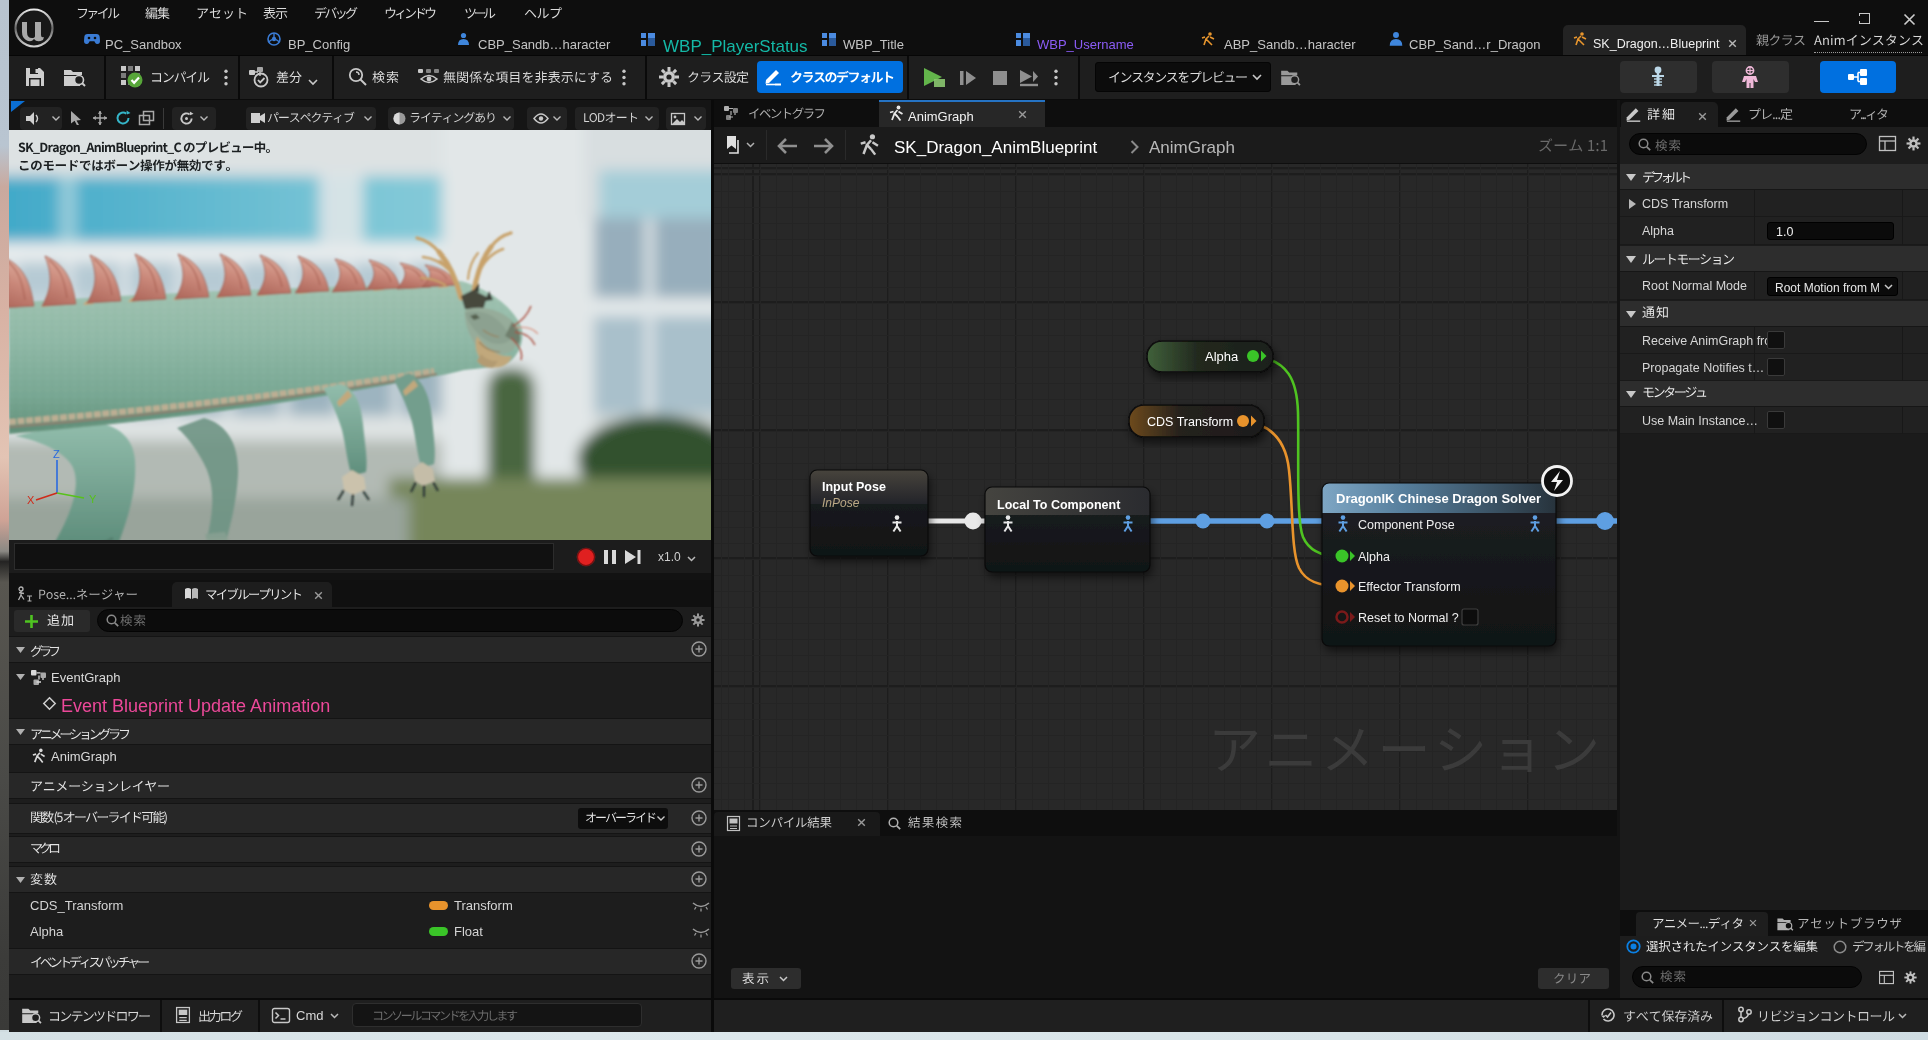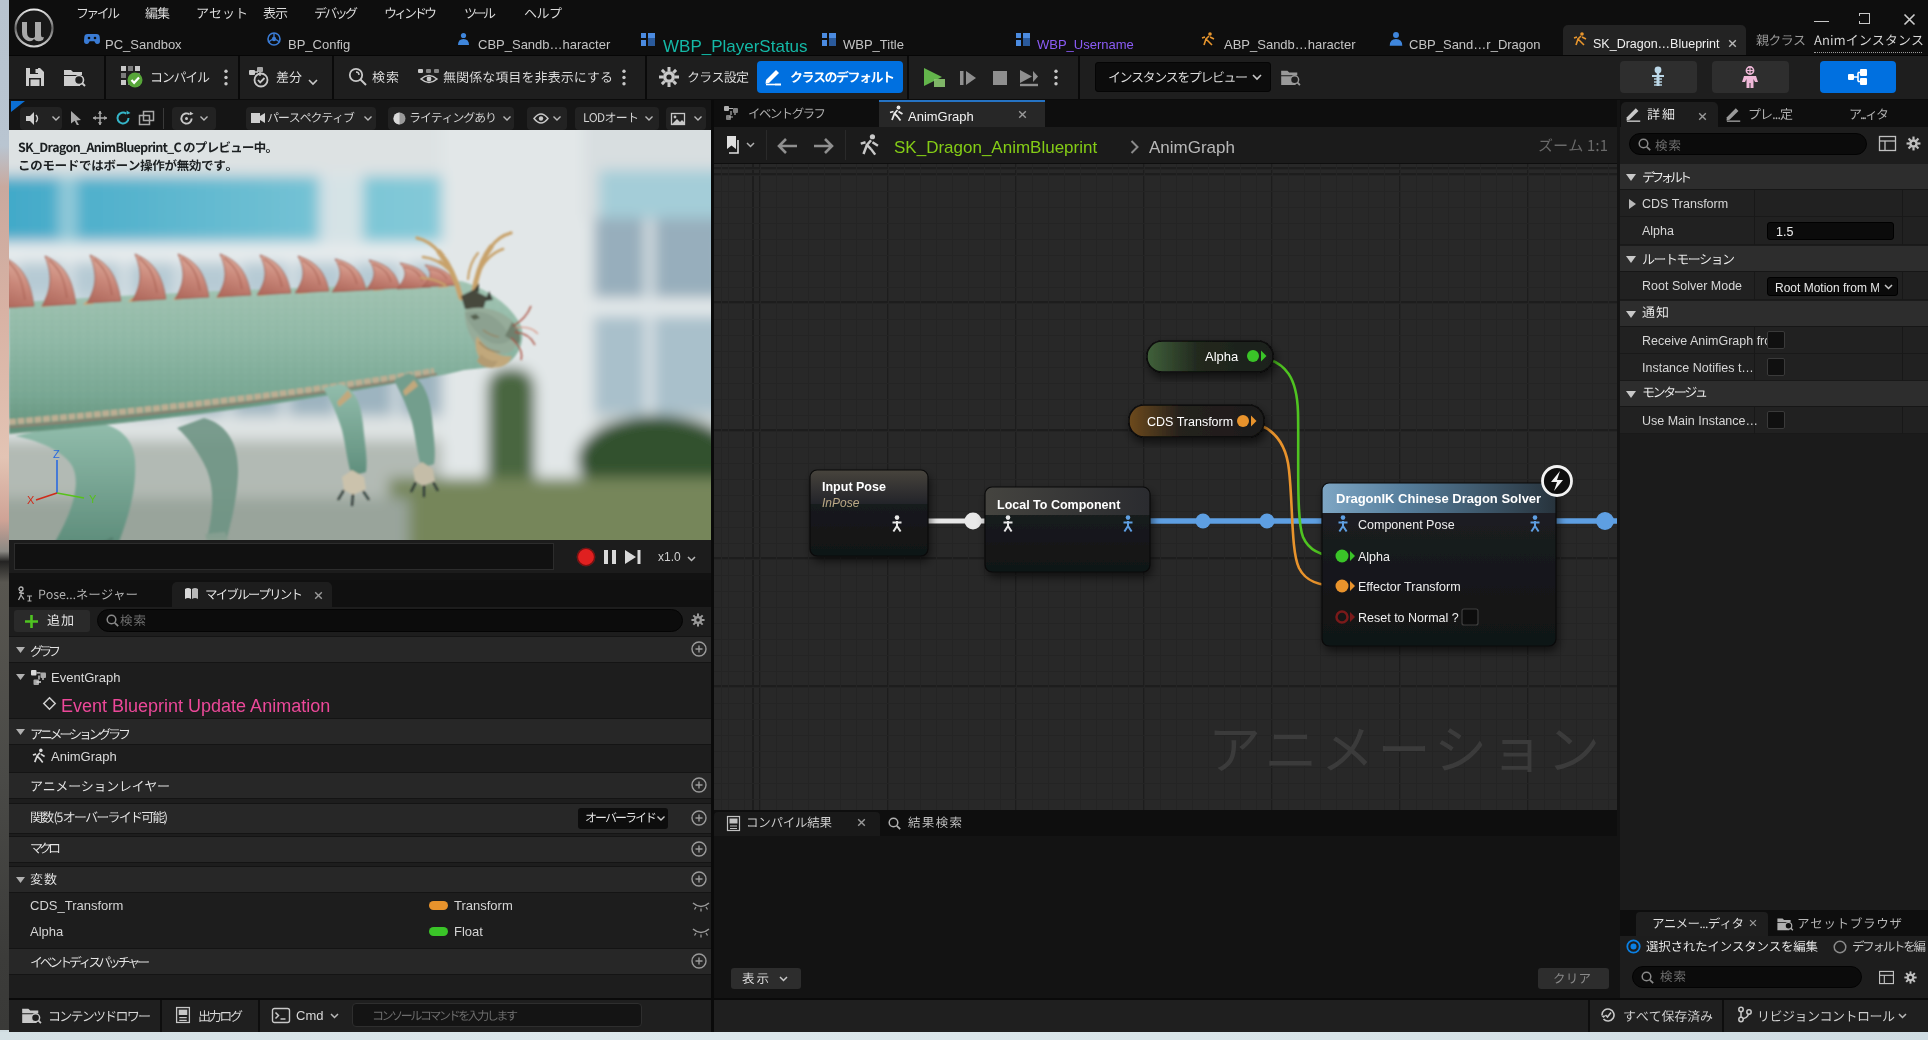--- a/index.html
+++ b/index.html
@@ -712,21 +712,21 @@
 <svg class="ic" width="22" height="16" style="left:813px;top:138px" viewBox="0 0 22 16">
       <path d="M12 1 L19 8 L12 15 M1 8 H19" stroke="#8f8f8f" stroke-width="2.6" fill="none"></path>
     </svg>
 <div class="vline" style="left:845px;top:130px;width:1px;height:30px;background:#2a2a2a"></div>
 <svg class="ic" width="22" height="24" style="left:858px;top:133px" viewBox="0 0 16 17">
       <g stroke="#c8c8c8" stroke-width="1.8" fill="none">
         <circle cx="10.5" cy="2.5" r="1.9" fill="#c8c8c8" stroke="none"></circle>
         <path d="M9.5 5 L6.5 8.5 L9.5 11.5 M6.5 8.5 L4 15 M9.5 11.5 L12.5 15.5 M5.5 6.5 L2 7.5 M10.5 6.5 L14.5 9"></path>
       </g>
     </svg>
-<div class="txt" style="left:894px;top:139px;color:#84cc16;font-size:17px">SK_Dragon_AnimBlueprint</div>
+<div class="txt" style="left:894px;top:139px;color:#ffffff;font-size:17px">SK_Dragon_AnimBlueprint</div>
 <svg class="ic" width="9" height="14" style="left:1130px;top:140px" viewBox="0 0 9 14">
       <path d="M1.5 1 L7.5 7 L1.5 13" stroke="#8a8a8a" stroke-width="2" fill="none"></path>
     </svg>
 <div class="txt" style="left:1149px;top:139px;color:#b8b8b8;font-size:17px">AnimGraph</div>
 <div class="abs" style="left:714px;top:164px;width:903px;height:646px;background-color:#282828;background-image:repeating-linear-gradient(90deg,#242424 0,#242424 1px,transparent 1px,transparent 16px),repeating-linear-gradient(0deg,#242424 0,#242424 1px,transparent 1px,transparent 16px),repeating-linear-gradient(90deg,#1d1d1d 0,#1d1d1d 2px,transparent 2px,transparent 128px),repeating-linear-gradient(0deg,#1d1d1d 0,#1d1d1d 2px,transparent 2px,transparent 128px);background-position:14px 6px,14px 6px,45px 5px,45px 5px"></div>
     <svg class="ic" width="903" height="646" style="left:714px;top:164px;z-index:5" viewBox="714 164 903 646">
       <defs>
         <linearGradient id="npill_g" x1="0" y1="0" x2="1" y2="0">
           <stop offset="0" stop-color="#40613a"></stop>
           <stop offset="0.4" stop-color="#22291f"></stop>
@@ -896,52 +896,52 @@
 <svg class="ic" width="7" height="10" style="left:1629px;top:199px" viewBox="0 0 7 10">
       <path d="M0 0 v10 l7-5 z" fill="#b8b8b8"></path>
     </svg>
 <div class="txt" style="left:1642px;top:198px;color:#d6d6d6;font-size:12.5px">CDS Transform</div>
 
 <div class="abs" style="left:1620px;top:217px;width:308px;height:28px;background:#212121;border-bottom:1px solid #191919"></div>
 <div class="vline" style="left:1754px;top:217px;width:1px;height:28px;background:#181818"></div>
 <div class="vline" style="left:1902px;top:217px;width:1px;height:28px;background:#181818"></div>
 <div class="txt" style="left:1642px;top:225px;color:#d6d6d6;font-size:12.5px">Alpha</div>
 <div class="abs" style="left:1767px;top:222px;width:127px;height:18px;background:#0b0b0b;border:1px solid #000;border-radius:3px"></div>
-<div class="txt" style="left:1776px;top:226px;color:#efefef;font-size:12.5px">1.5</div>
+<div class="txt" style="left:1776px;top:226px;color:#efefef;font-size:12.5px">1.0</div>
 
 <div class="abs" style="left:1620px;top:246px;width:308px;height:26px;background:#2d2d2d;border-bottom:1px solid #161616"></div>
 <svg class="ic" width="10" height="7" style="left:1626px;top:256px" viewBox="0 0 10 7">
       <path d="M0 0 h10 l-5 7 z" fill="#c8c8c8"></path>
     </svg>
 
 <div class="abs" style="left:1620px;top:272px;width:308px;height:28px;background:#212121;border-bottom:1px solid #191919"></div>
 <div class="vline" style="left:1754px;top:272px;width:1px;height:28px;background:#181818"></div>
 <div class="vline" style="left:1902px;top:272px;width:1px;height:28px;background:#181818"></div>
-<div class="txt" style="left:1642px;top:280px;color:#d6d6d6;font-size:12.5px">Root Solver Mode</div>
+<div class="txt" style="left:1642px;top:280px;color:#d6d6d6;font-size:12.5px">Root Normal Mode</div>
 <div class="abs" style="left:1767px;top:277px;width:131px;height:19px;background:#0b0b0b;border:1px solid #000;border-radius:3px"></div>
 <div class="txt" style="left:1775px;top:282px;color:#e8e8e8;font-size:12px;width:104px;overflow:hidden">Root Motion from M</div>
 <svg class="ic" width="9" height="6" style="left:1884px;top:284px" viewBox="0 0 9 6">
       <path d="M1 1 L4.5 4.5 L8 1" stroke="#c8c8c8" stroke-width="1.5" fill="none"></path>
     </svg>
 
 <div class="abs" style="left:1620px;top:301px;width:308px;height:26px;background:#2d2d2d;border-bottom:1px solid #161616"></div>
 <svg class="ic" width="10" height="7" style="left:1626px;top:311px" viewBox="0 0 10 7">
       <path d="M0 0 h10 l-5 7 z" fill="#c8c8c8"></path>
     </svg>
 
 <div class="abs" style="left:1620px;top:327px;width:308px;height:27px;background:#212121;border-bottom:1px solid #191919"></div>
 <div class="vline" style="left:1754px;top:327px;width:1px;height:27px;background:#181818"></div>
 <div class="vline" style="left:1902px;top:327px;width:1px;height:27px;background:#181818"></div>
 <div class="txt" style="left:1642px;top:335px;color:#d6d6d6;font-size:12.5px">Receive AnimGraph fro…</div>
 <div class="abs" style="left:1767px;top:331px;width:18px;height:18px;background:#101010;border:1px solid #3a3a3a;border-radius:2px"></div>
 
 <div class="abs" style="left:1620px;top:354px;width:308px;height:27px;background:#212121;border-bottom:1px solid #191919"></div>
 <div class="vline" style="left:1754px;top:354px;width:1px;height:27px;background:#181818"></div>
 <div class="vline" style="left:1902px;top:354px;width:1px;height:27px;background:#181818"></div>
-<div class="txt" style="left:1642px;top:362px;color:#d6d6d6;font-size:12.5px">Instance Notifies t…</div>
+<div class="txt" style="left:1642px;top:362px;color:#d6d6d6;font-size:12.5px">Propagate Notifies t…</div>
 <div class="abs" style="left:1767px;top:358px;width:18px;height:18px;background:#101010;border:1px solid #3a3a3a;border-radius:2px"></div>
 
 <div class="abs" style="left:1620px;top:381px;width:308px;height:26px;background:#2d2d2d;border-bottom:1px solid #161616"></div>
 <svg class="ic" width="10" height="7" style="left:1626px;top:391px" viewBox="0 0 10 7">
       <path d="M0 0 h10 l-5 7 z" fill="#c8c8c8"></path>
     </svg>
 
 <div class="abs" style="left:1620px;top:407px;width:308px;height:27px;background:#212121;border-bottom:1px solid #191919"></div>
 <div class="vline" style="left:1754px;top:407px;width:1px;height:27px;background:#181818"></div>
 <div class="vline" style="left:1902px;top:407px;width:1px;height:27px;background:#181818"></div>

